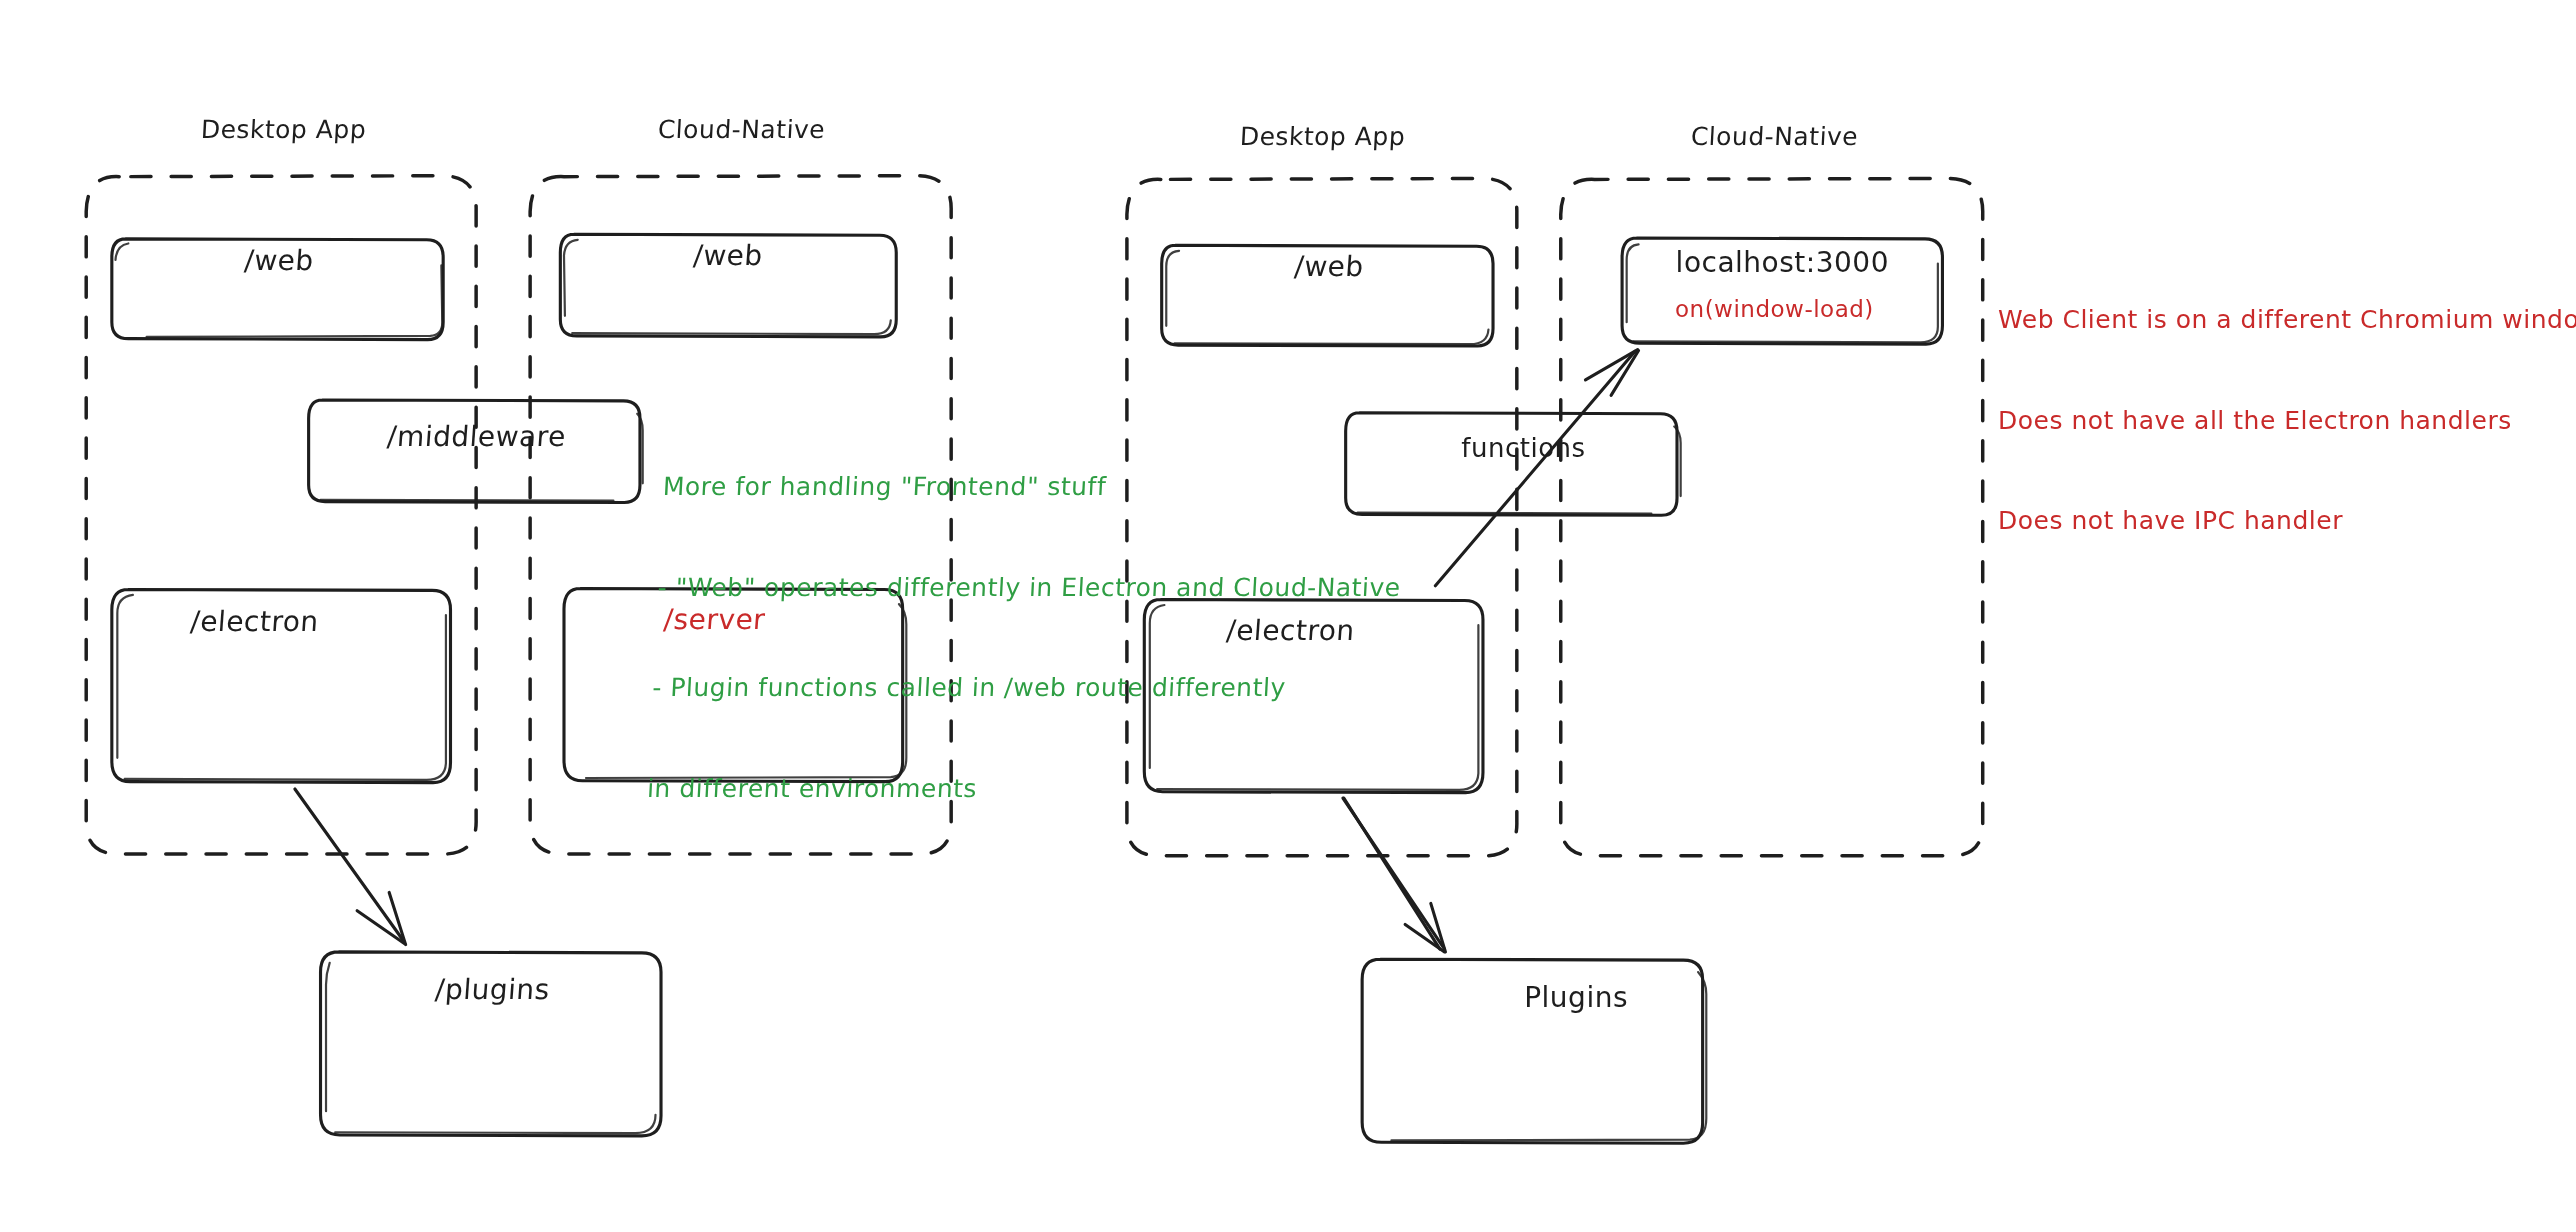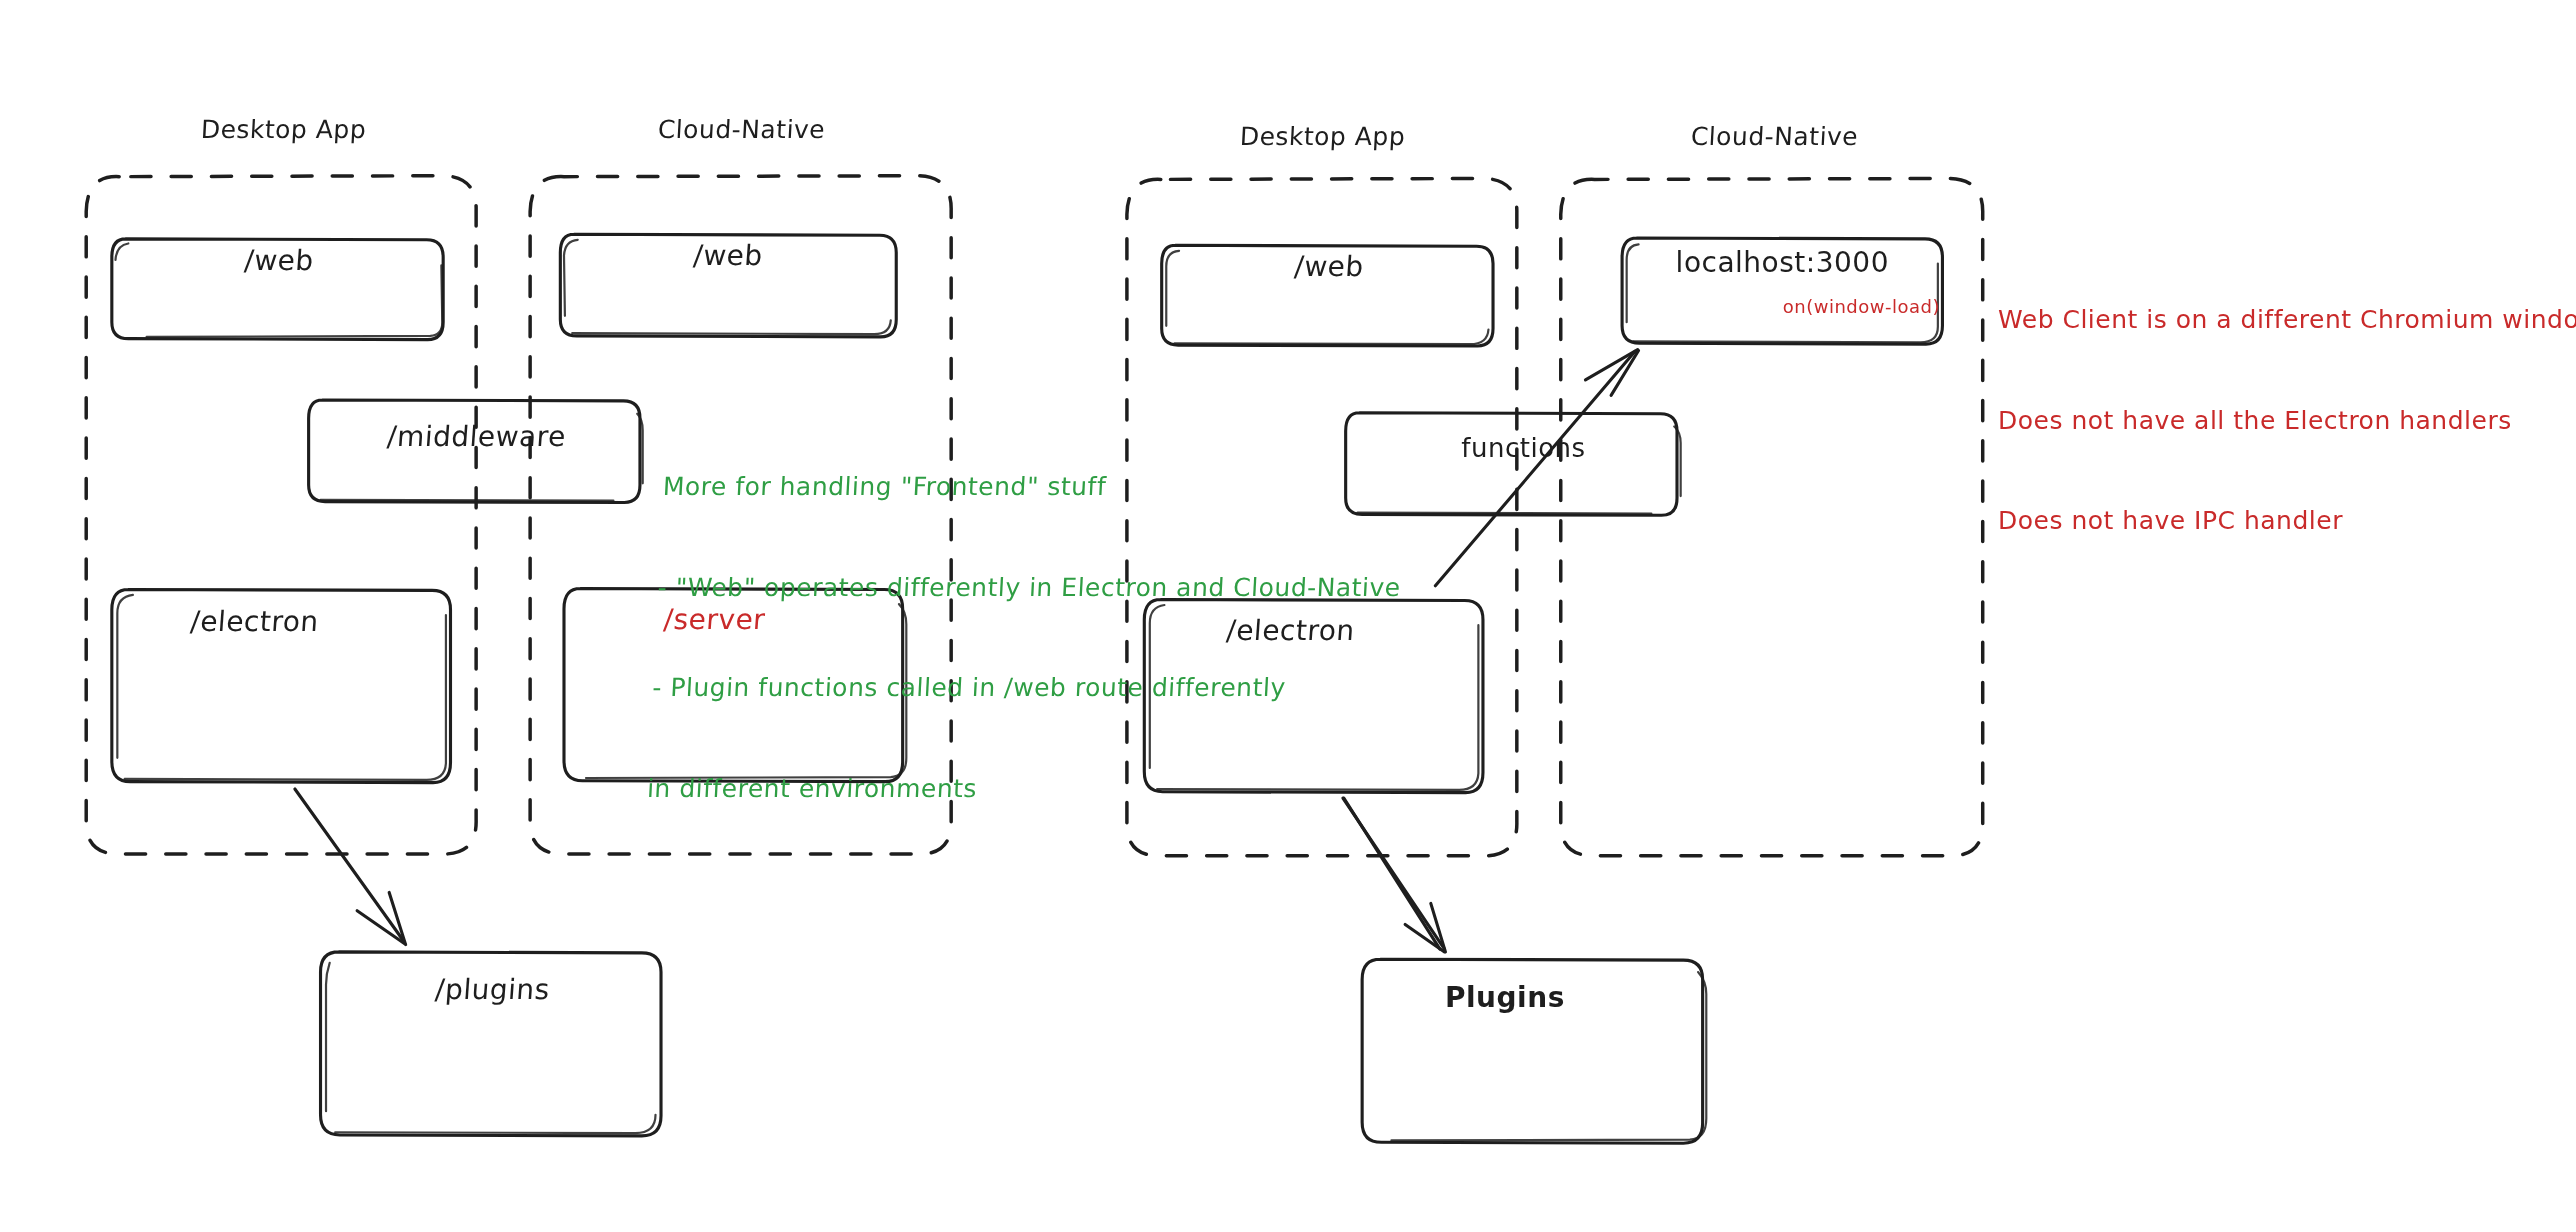--- a/index.html
+++ b/index.html
@@ -171,27 +171,27 @@
     <div>- Plugin functions called in /web route differently</div>
     <div>in different environments</div>
   </div>
 
   <div class="lbl group-title" style="left:1231px; top:121px; width:183px;">Desktop App</div>
   <div class="lbl group-title" style="left:1683px; top:121px; width:183px;">Cloud-Native</div>
 
   <div class="lbl node-label" style="left:1274px; top:249px; width:110px; text-align:center;">/web</div>
 
   <div class="lbl node-label plain" style="left:1624px; top:245px; width:265px; text-align:right;">localhost:3000</div>
-  <div class="lbl plain red" style="left:1675px; top:295px; width:265px; text-align:right; font-size:18px;">on(window-load)</div>
+  <div class="lbl plain red" style="left:1675px; top:295px; width:265px; text-align:left; font-size:23px;">on(window-load)</div>
 
   <div class="lbl node-label plain" style="left:1423px; top:432px; width:201px; text-align:center; font-size:26px;">functions</div>
 
   <div class="lbl node-label" style="left:1199px; top:613px; width:183px; text-align:center;">/electron</div>
 
-  <div class="lbl node-label plain" style="left:1445px; top:980px; width:183px; text-align:left;font-weight:bold;">Plugins</div>
+  <div class="lbl node-label plain" style="left:1445px; top:980px; width:183px; text-align:right;">Plugins</div>
 
   <div class="lbl note red-note" style="left:1998px; top:236px;">
     <div>Web Client is on a different Chromium window</div>
     <div>Does not have all the Electron handlers</div>
     <div>Does not have IPC handler</div>
   </div>
 
 </div>
 
 

